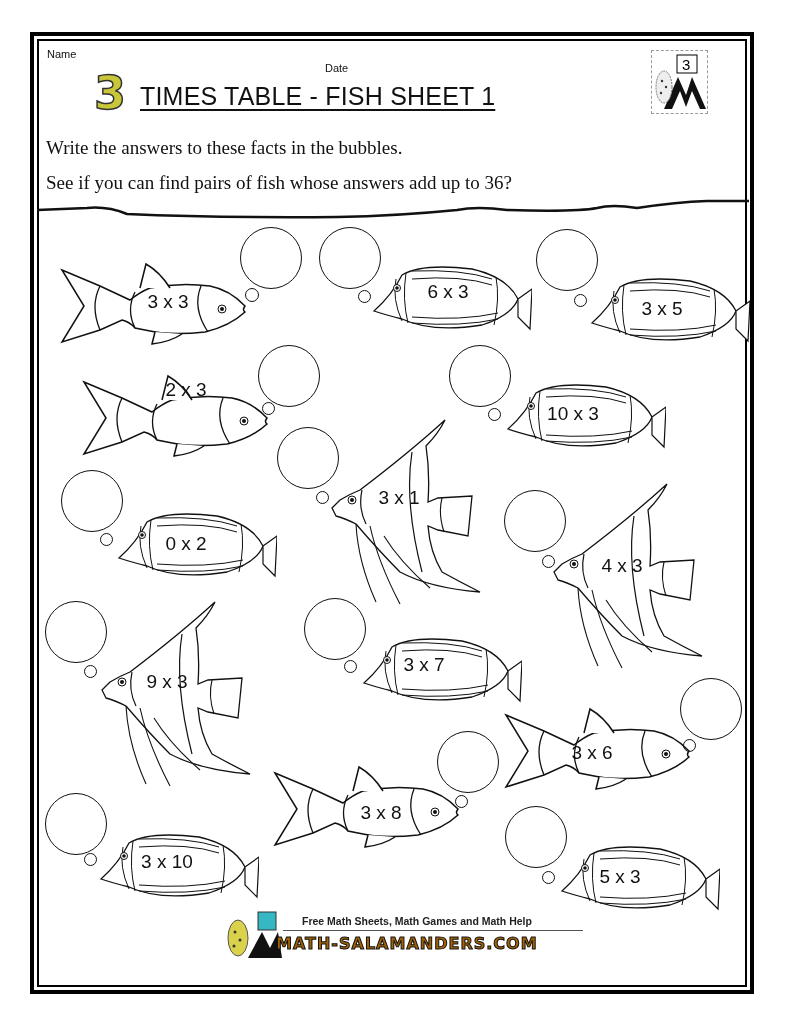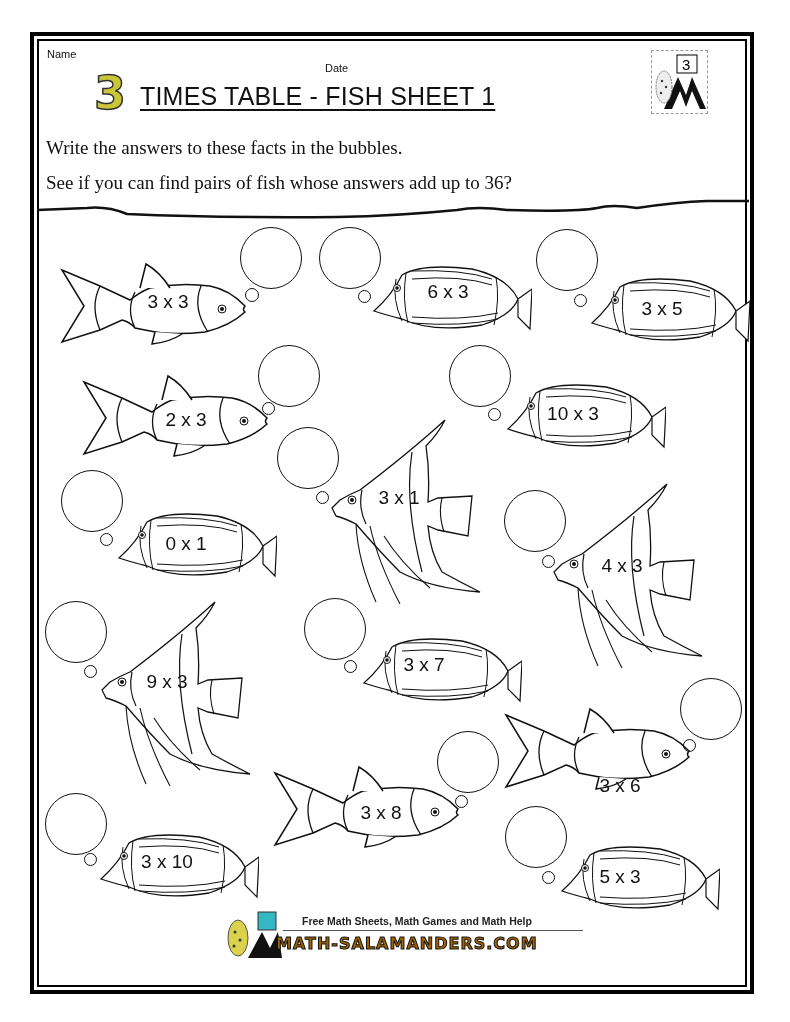--- a/index.html
+++ b/index.html
@@ -100,21 +100,21 @@
     <path d="M2 20 L40 36 L70 50 Q80 42 90 38 Q120 32 150 36 Q170 40 185 56 Q182 60 185 62 Q170 76 145 82 Q110 86 85 80 L75 78 Q70 72 62 70 L40 80 L2 92 L24 56 Z" fill="#fff" stroke="#111" stroke-width="1.5"></path>
     <path d="M80 38 L86 14 Q100 22 110 38" fill="#fff" stroke="#111" stroke-width="1.5"></path>
     <path d="M95 82 L92 94 Q110 92 122 84" fill="#fff" stroke="#111" stroke-width="1.5"></path>
     <path d="M40 36 Q30 56 40 80" fill="none" stroke="#111" stroke-width="1.3"></path>
     <path d="M75 42 Q66 60 75 78" fill="none" stroke="#111" stroke-width="1.3"></path>
     <path d="M141 36 Q132 58 148 82" fill="none" stroke="#111" stroke-width="1.3"></path>
     <circle cx="162" cy="59" r="4" fill="#fff" stroke="#111"></circle>
       <circle cx="162" cy="59" r="2" fill="#111"></circle>
   </svg>
 </div>
-<span class="fact" style="left:186px;top:420px;">2 x 3</span>
+<span class="fact" style="left:186px;top:390px;">2 x 3</span>
 <div class="bubble" style="left:258px;top:345px;width:62px;height:62px;"></div>
 <div class="bubble" style="left:262px;top:402px;width:13px;height:13px;"></div>
 
 <div class="fish" style="left:506px;top:373px;">
   <svg width="160" height="80">
     <path d="M2 56 Q20 40 30 20 Q50 8 100 14 Q135 22 146 44 Q140 60 110 70 Q60 78 30 64 Q14 60 2 56 Z" fill="#fff" stroke="#111" stroke-width="1.3"></path>
     <path d="M24 24 Q20 44 30 66 M34 18 Q30 44 36 68" fill="none" stroke="#111" stroke-width="1"></path>
     <path d="M40 16 Q90 14 120 24 M40 24 Q90 20 120 30 M40 62 Q90 66 126 58 M40 68 Q90 72 126 64" fill="none" stroke="#111" stroke-width="1"></path>
     <path d="M124 22 Q128 44 122 70" fill="none" stroke="#111" stroke-width="1"></path>
     <path d="M146 44 L160 34 L158 74 L146 62 Z" fill="#fff" stroke="#111" stroke-width="1.2"></path>
@@ -145,21 +145,21 @@
   <svg width="160" height="80">
     <path d="M2 56 Q20 40 30 20 Q50 8 100 14 Q135 22 146 44 Q140 60 110 70 Q60 78 30 64 Q14 60 2 56 Z" fill="#fff" stroke="#111" stroke-width="1.3"></path>
     <path d="M24 24 Q20 44 30 66 M34 18 Q30 44 36 68" fill="none" stroke="#111" stroke-width="1"></path>
     <path d="M40 16 Q90 14 120 24 M40 24 Q90 20 120 30 M40 62 Q90 66 126 58 M40 68 Q90 72 126 64" fill="none" stroke="#111" stroke-width="1"></path>
     <path d="M124 22 Q128 44 122 70" fill="none" stroke="#111" stroke-width="1"></path>
     <path d="M146 44 L160 34 L158 74 L146 62 Z" fill="#fff" stroke="#111" stroke-width="1.2"></path>
     <circle cx="25" cy="33" r="3.5" fill="#fff" stroke="#111"></circle>
       <circle cx="25" cy="33" r="1.8" fill="#111"></circle>
   </svg>
 </div>
-<span class="fact" style="left:186px;top:544px;">0 x 1</span>
+<span class="fact" style="left:186px;top:544px;">0 x 2</span>
 <div class="bubble" style="left:61px;top:470px;width:62px;height:62px;"></div>
 <div class="bubble" style="left:100px;top:533px;width:13px;height:13px;"></div>
 
 <div class="fish" style="left:552px;top:476px;">
   <svg width="180" height="200">
     <path d="M2 96 L10 88 Q20 82 30 78 Q80 40 115 8 Q108 22 96 34 Q100 60 98 90 L108 86 L142 84 L138 124 L108 118 L98 114 Q100 140 112 160 Q130 170 150 180 Q100 176 70 160 Q50 140 26 112 Q14 106 6 104 Z" fill="#fff" stroke="#111" stroke-width="1.3"></path>
     <path d="M82 40 Q74 90 92 160" fill="none" stroke="#111" stroke-width="1.2"></path>
     <path d="M32 78 Q28 96 36 112" fill="none" stroke="#111" stroke-width="1.2"></path>
     <path d="M112 86 Q108 102 114 120" fill="none" stroke="#111" stroke-width="1.1"></path>
     <path d="M26 112 Q28 150 46 190 M40 114 Q48 150 70 192 M54 124 Q70 150 100 176" fill="none" stroke="#111" stroke-width="1.1"></path>
@@ -206,21 +206,21 @@
     <path d="M2 20 L40 36 L70 50 Q80 42 90 38 Q120 32 150 36 Q170 40 185 56 Q182 60 185 62 Q170 76 145 82 Q110 86 85 80 L75 78 Q70 72 62 70 L40 80 L2 92 L24 56 Z" fill="#fff" stroke="#111" stroke-width="1.5"></path>
     <path d="M80 38 L86 14 Q100 22 110 38" fill="#fff" stroke="#111" stroke-width="1.5"></path>
     <path d="M95 82 L92 94 Q110 92 122 84" fill="#fff" stroke="#111" stroke-width="1.5"></path>
     <path d="M40 36 Q30 56 40 80" fill="none" stroke="#111" stroke-width="1.3"></path>
     <path d="M75 42 Q66 60 75 78" fill="none" stroke="#111" stroke-width="1.3"></path>
     <path d="M141 36 Q132 58 148 82" fill="none" stroke="#111" stroke-width="1.3"></path>
     <circle cx="162" cy="59" r="4" fill="#fff" stroke="#111"></circle>
       <circle cx="162" cy="59" r="2" fill="#111"></circle>
   </svg>
 </div>
-<span class="fact" style="left:620px;top:753px;margin-top:33px;">3 x 6</span>
+<span class="fact" style="left:592px;top:753px;">3 x 6</span>
 <div class="bubble" style="left:680px;top:678px;width:62px;height:62px;"></div>
 <div class="bubble" style="left:683px;top:739px;width:13px;height:13px;"></div>
 
 <div class="fish" style="left:273px;top:753px;">
   <svg width="190" height="100">
     <path d="M2 20 L40 36 L70 50 Q80 42 90 38 Q120 32 150 36 Q170 40 185 56 Q182 60 185 62 Q170 76 145 82 Q110 86 85 80 L75 78 Q70 72 62 70 L40 80 L2 92 L24 56 Z" fill="#fff" stroke="#111" stroke-width="1.5"></path>
     <path d="M80 38 L86 14 Q100 22 110 38" fill="#fff" stroke="#111" stroke-width="1.5"></path>
     <path d="M95 82 L92 94 Q110 92 122 84" fill="#fff" stroke="#111" stroke-width="1.5"></path>
     <path d="M40 36 Q30 56 40 80" fill="none" stroke="#111" stroke-width="1.3"></path>
     <path d="M75 42 Q66 60 75 78" fill="none" stroke="#111" stroke-width="1.3"></path>

